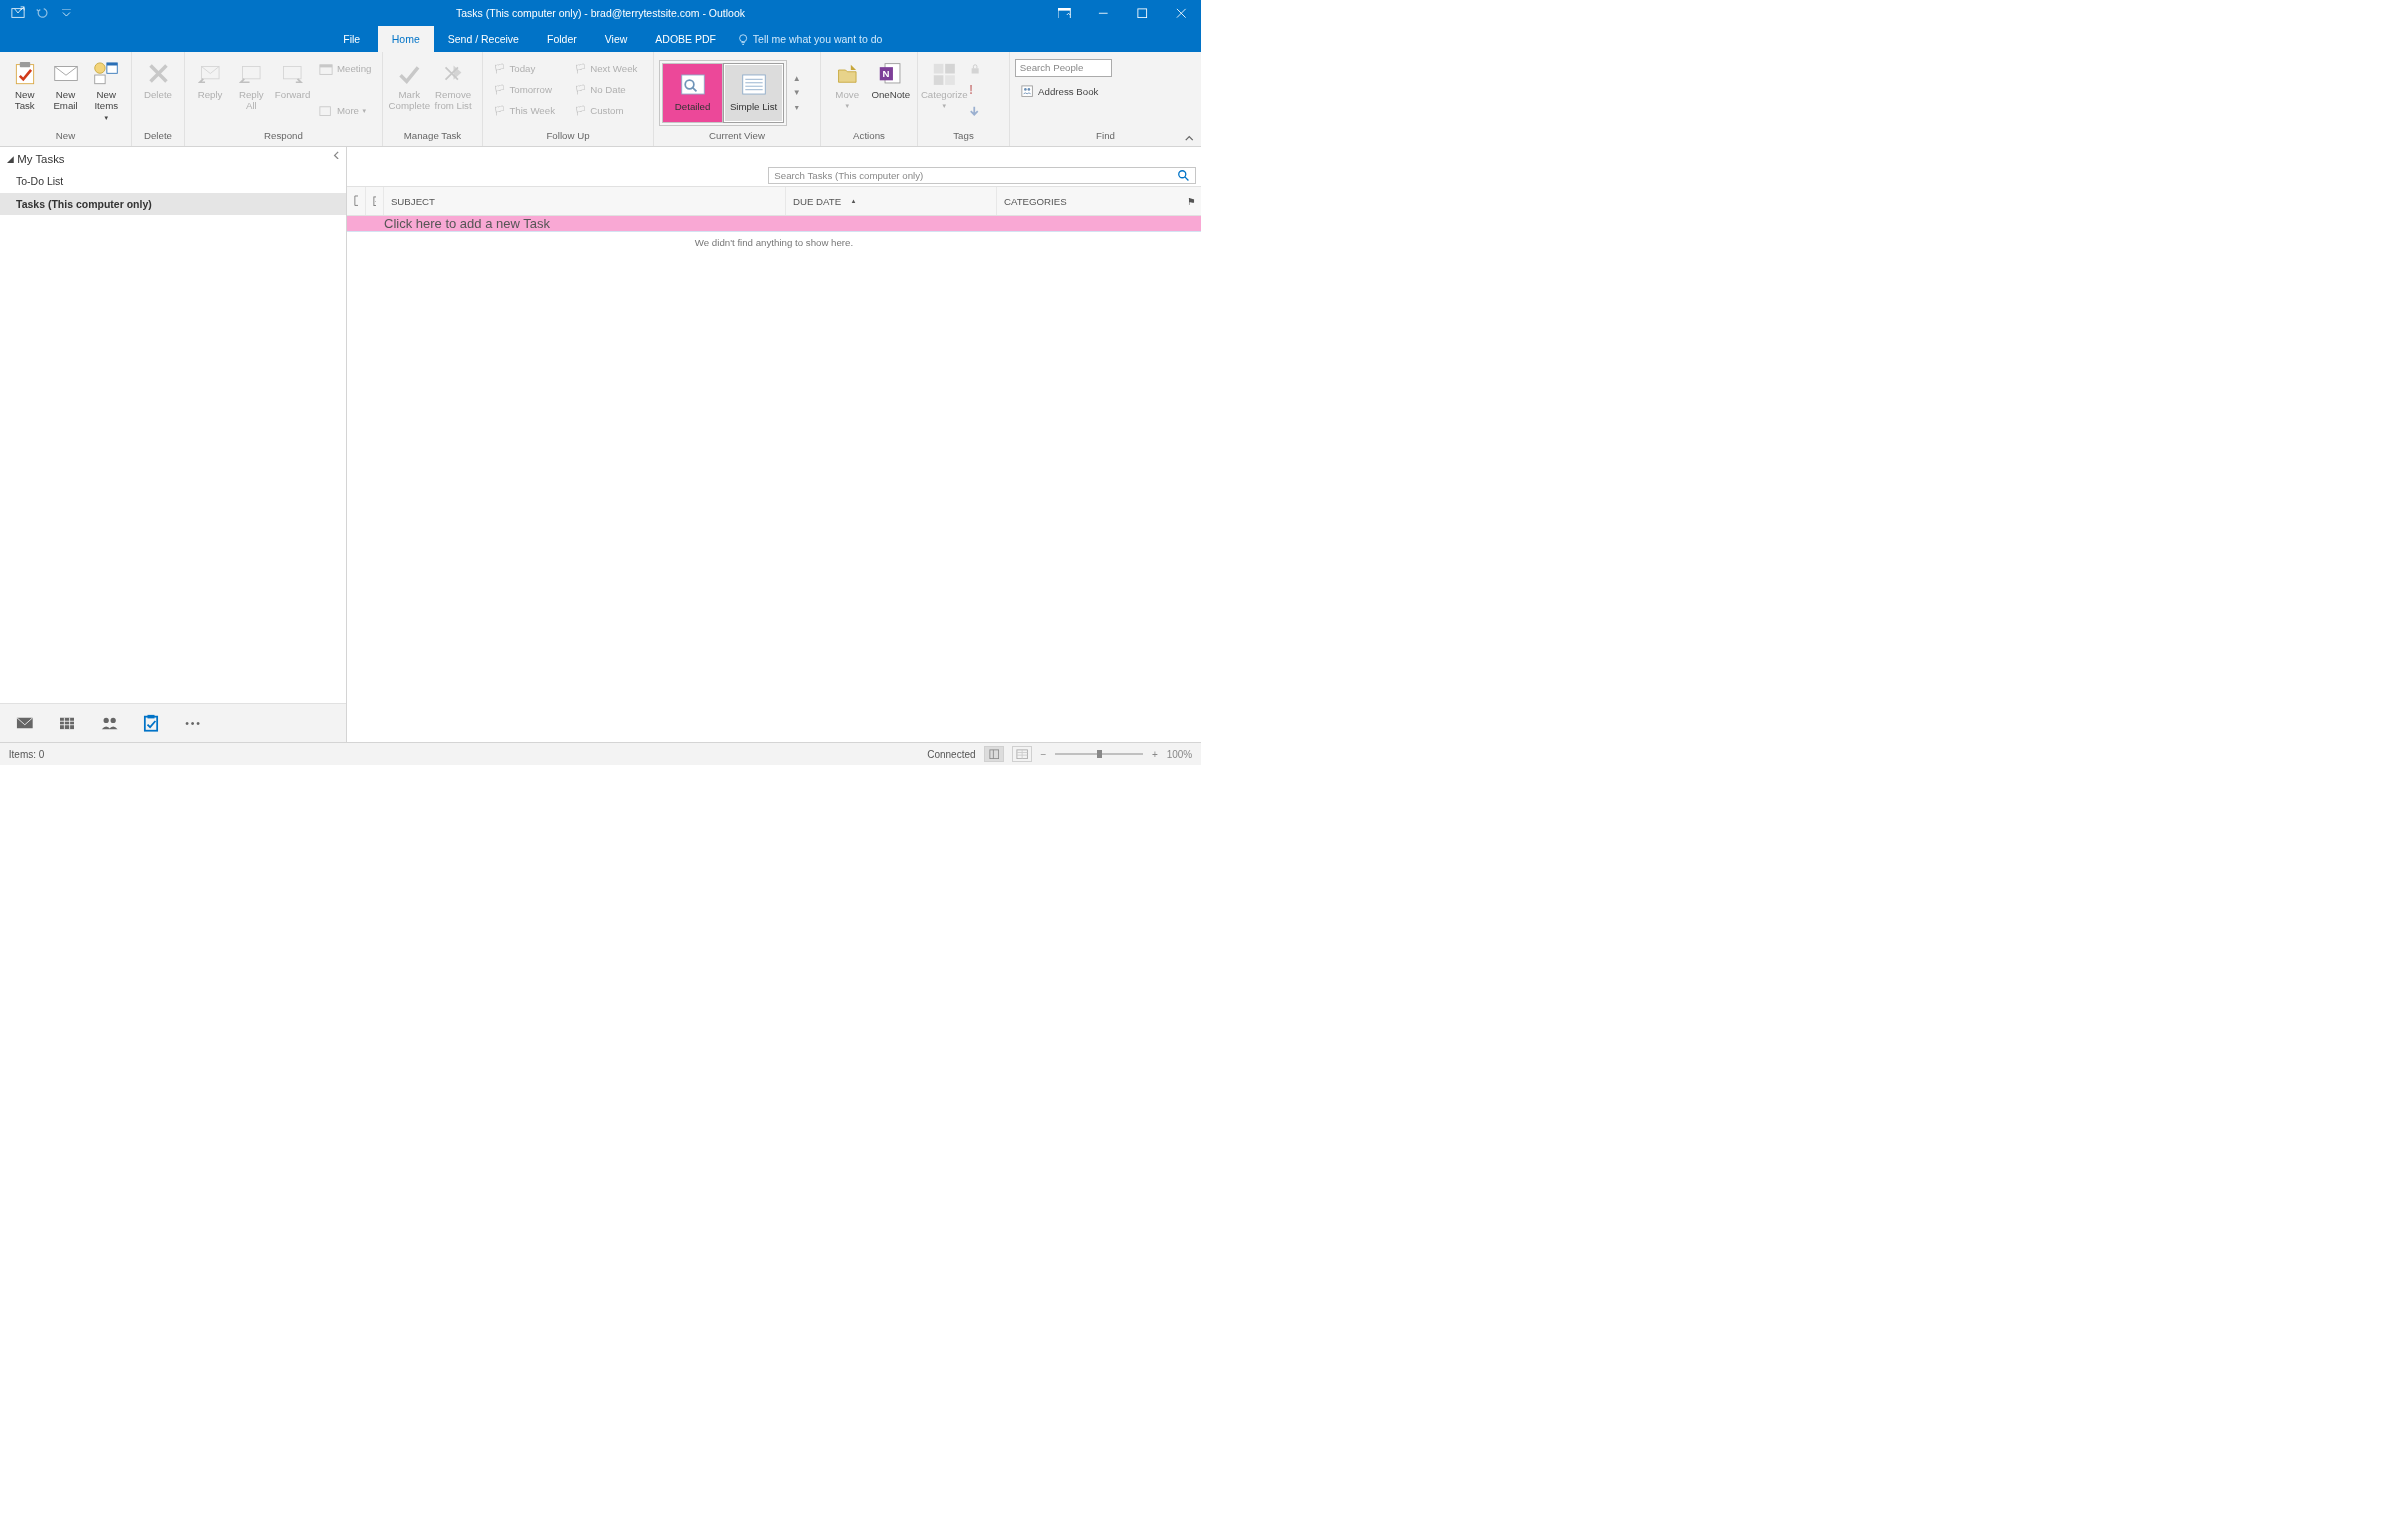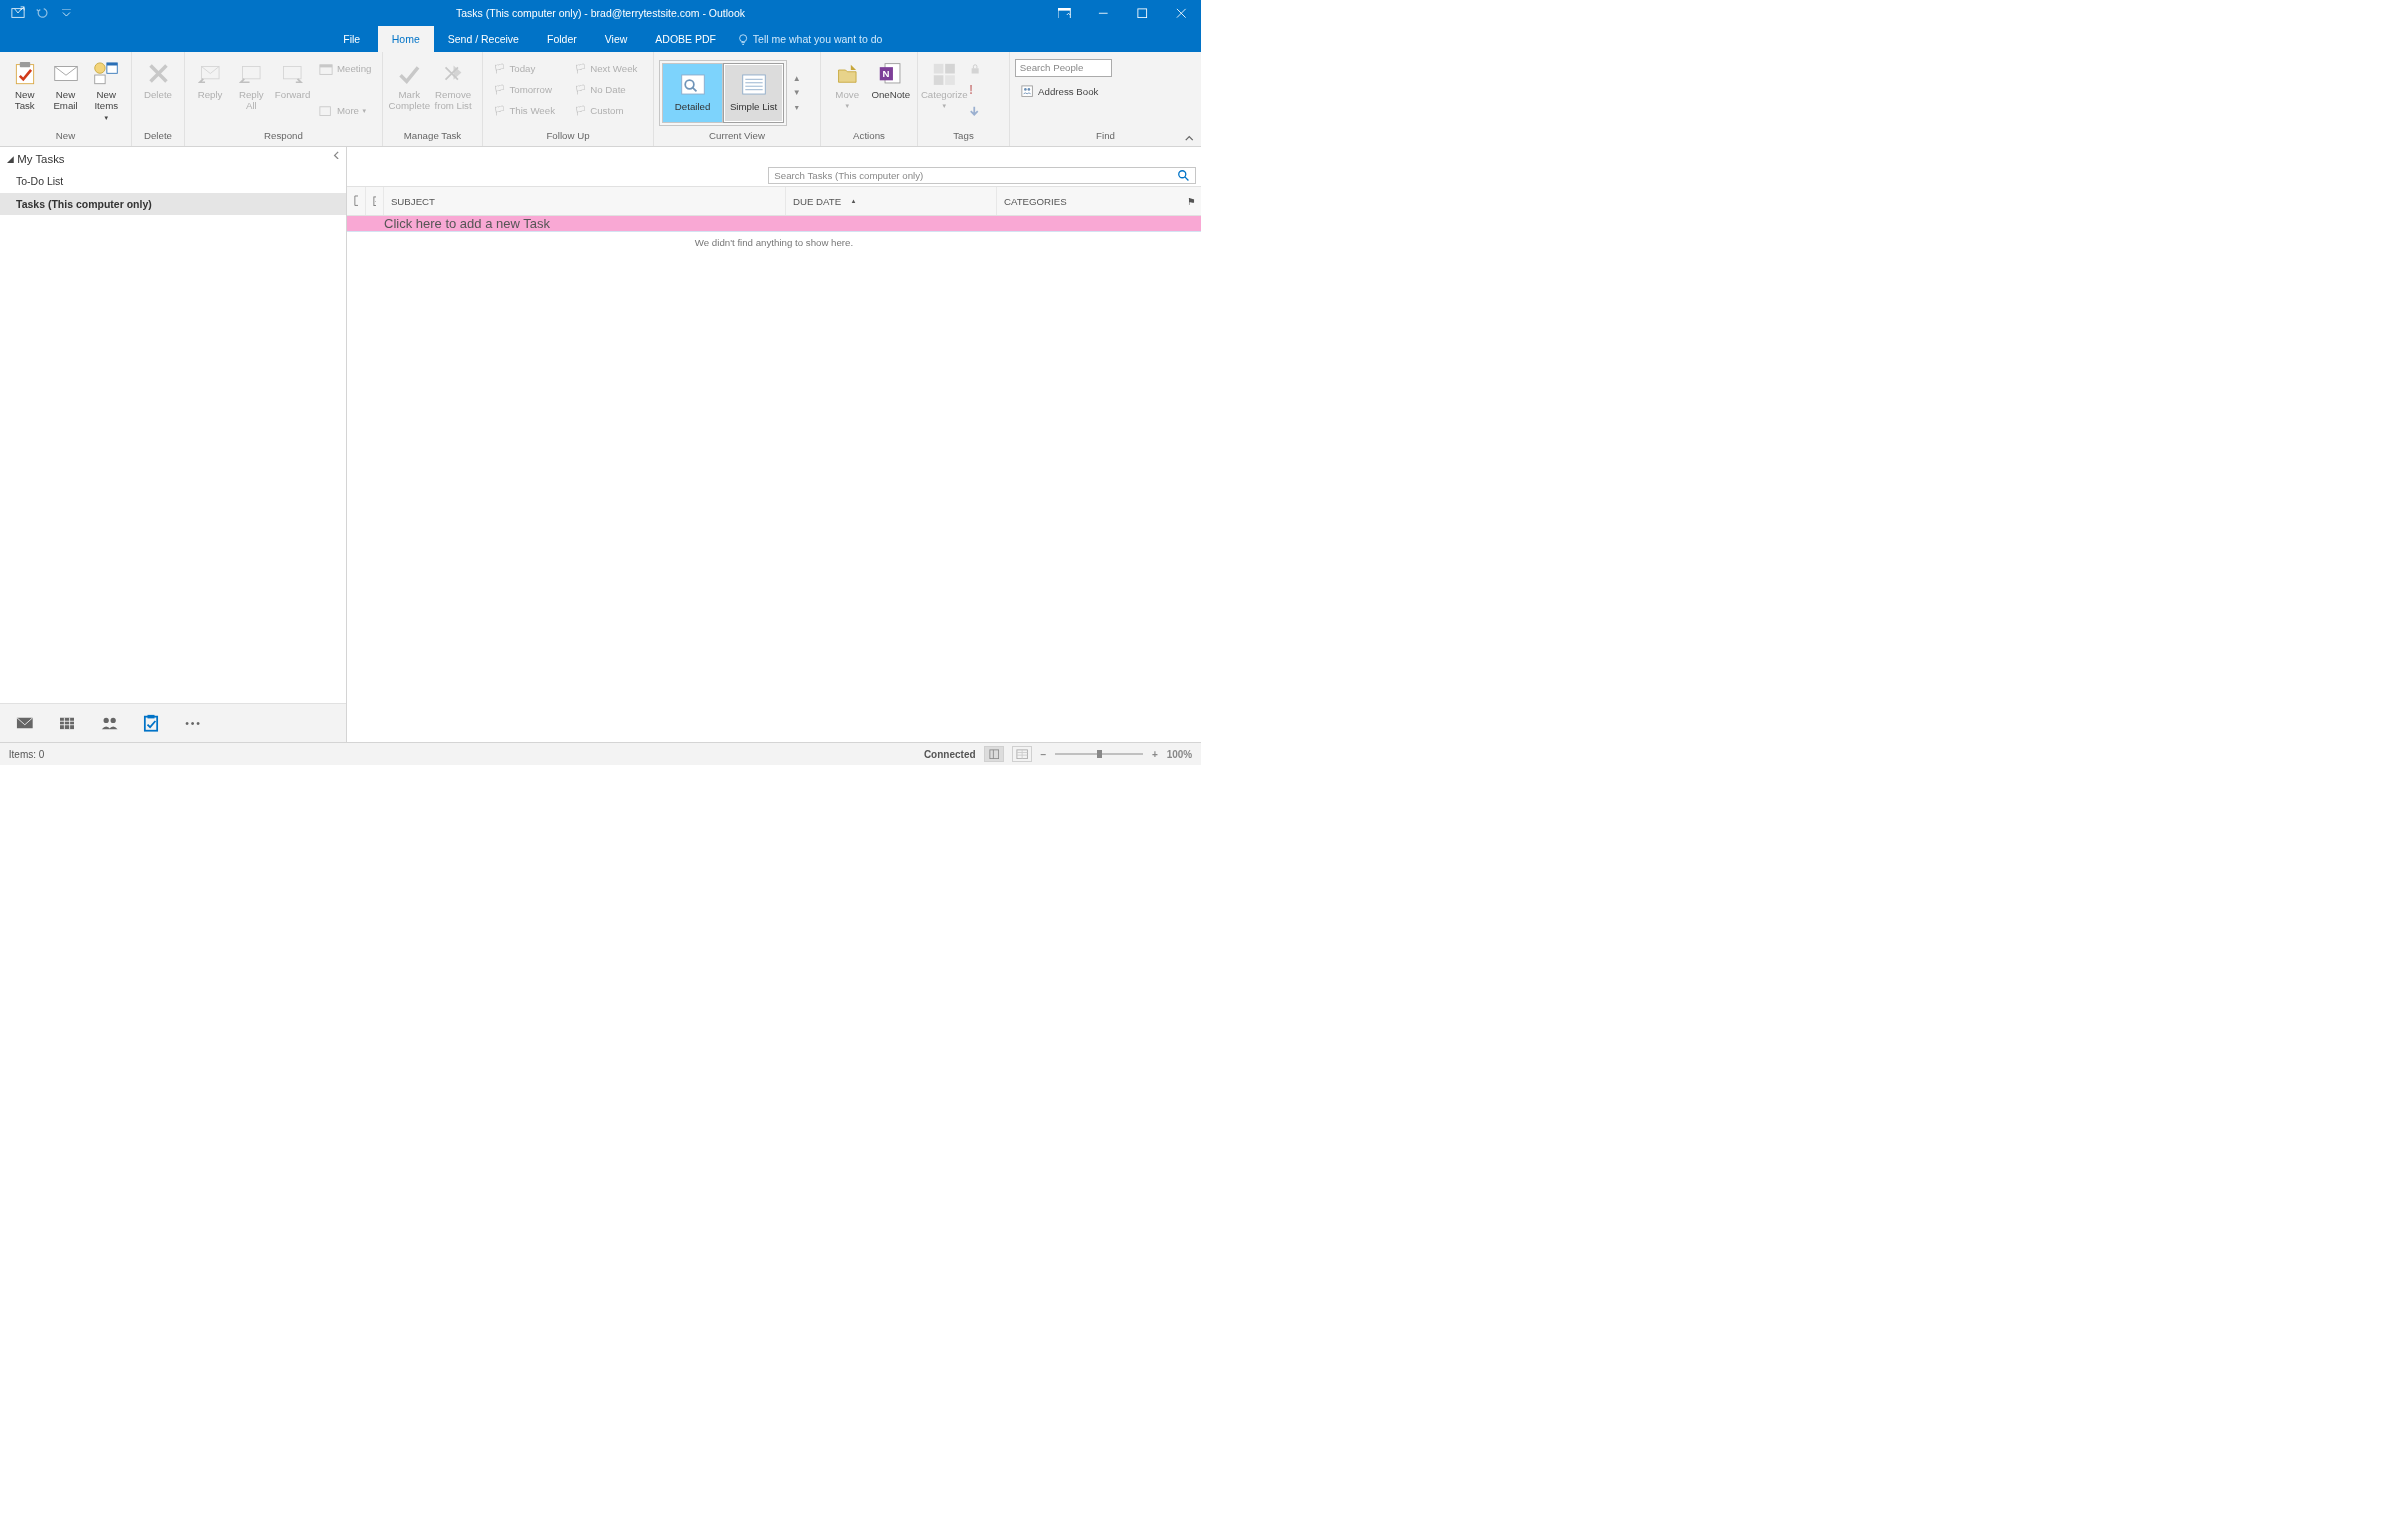--- a/index.html
+++ b/index.html
@@ -24,21 +24,21 @@
 .ribbon { height:95px; background:#f3f3f3; border-bottom:0.9px solid #d4d4d4; display:flex; position:relative; }
 .group { border-right:0.9px solid #e1e1e1; display:flex; flex-direction:column; }
 .group-body { flex:1; display:flex; align-items:flex-start; padding:3.5px 5.3px 0 5.3px; gap:1.8px; }
 .group-label { height:16px; text-align:center; font-size:9.7px; color:#666; }
 .btn-lg { width:42px; display:flex; flex-direction:column; align-items:center; justify-content:flex-start; padding-top:3.5px; cursor:pointer; text-align:center; font-size:9.7px; color:#444; line-height:1.2; gap:1.8px; }
 .btn-lg.disabled, .sm-item.disabled { color:#b0b0b0; cursor:default; }
 .btn-lg .ico { width:28px; height:28px; display:flex; align-items:center; justify-content:center; }
 .sm-col { display:flex; flex-direction:column; gap:1.8px; padding-top:3.5px; }
 .sm-item { height:19.3px; display:flex; align-items:center; gap:3.5px; padding:0 5.3px; font-size:9.7px; cursor:pointer; color:#444; }
 .sm-item .flag-ico { display:inline-block; }
-.view-btn { width:61px; height:60px; border:0.9px solid #c6c6c6; background:#7dd3fc; display:flex; flex-direction:column; align-items:center; justify-content:center; gap:5.3px; cursor:pointer; font-size:9.7px; }
+.view-btn { width:61px; height:60px; border:0.9px solid #c6c6c6; background:#ec4899; display:flex; flex-direction:column; align-items:center; justify-content:center; gap:5.3px; cursor:pointer; font-size:9.7px; }
 .view-btn.active { background:#dcdcdc; border-color:#a0a0a0; box-shadow:inset 0 0 0 0.9px #fff; }
 .find-box { border:0.9px solid #ababab; background:#fff; height:17.6px; width:97px; font-size:9.7px; color:#888; padding:0 3.5px; display:flex; align-items:center; }
 .collapse-caret { position:absolute; right:7px; bottom:3.5px; cursor:pointer; color:#666; }
 
 
 .workspace { display:flex; height:calc(765px - 26px - 26px - 95px - 23px); }
 .nav-pane { width:347px; border-right:0.9px solid #d4d4d4; display:flex; flex-direction:column; background:#fff; }
 .nav-header { height:23px; display:flex; align-items:center; padding:0 7px; font-size:11.4px; position:relative; }
 .nav-header .caret { margin-right:3.5px; font-size:8.8px; color:#444; }
 .nav-header .coll { position:absolute; right:5.3px; top:3.5px; color:#888; cursor:pointer; }
@@ -52,21 +52,21 @@
 .search-row { height:21px; padding:1.8px 5.3px 1.8px 421px; display:flex; background:#fff; }
 .search-box { flex:1; border:0.9px solid #c6c6c6; background:#fff; display:flex; align-items:center; padding:0 5.3px; color:#888; font-size:9.7px; position:relative; }
 .search-box .mag { position:absolute; right:5.3px; color:#0173c7; }
 .col-headers { height:30px; background:#f7f7f7; border-top:0.9px solid #e1e1e1; border-bottom:0.9px solid #e1e1e1; display:flex; align-items:center; font-size:9.7px; color:#555; }
 .col-headers .col { padding:0 7px; border-right:0.9px solid #e8e8e8; height:100%; display:flex; align-items:center; gap:3.5px; }
 .newtask-row { height:16px; background:#f9a8d4; border-bottom:0.9px solid #d4e3f2; display:flex; align-items:center; font-size:13px; color:#555; padding-left:37px; cursor:text; }
 .empty-msg { text-align:center; color:#777; font-size:9.7px; padding-top:5.3px; }
 
 
 .statusbar { height:23px; background:#f3f3f3; border-top:0.9px solid #d4d4d4; display:flex; align-items:center; font-size:10px; color:#555; padding:0 8.8px; gap:8.8px; }
-.statusbar .right { margin-left:auto; display:flex; align-items:center; gap:8.8px;font-weight:bold; }
+.statusbar .right { margin-left:auto; display:flex; align-items:center; gap:8.8px; }
 .zoom-track { width:88px; height:1.8px; background:#c0c0c0; position:relative; }
 .zoom-thumb { position:absolute; top:-3.5px; left:42px; width:5.3px; height:8.8px; background:#888; }
 .view-toggle { width:19.3px; height:16px; border:0.9px solid #d0d0d0; cursor:pointer; display:flex; align-items:center; justify-content:center; color:#888; }
 .view-toggle.active { background:#dcdcdc; }
 
 svg { display:block; }
 </style>
 </head>
 <body>
 

